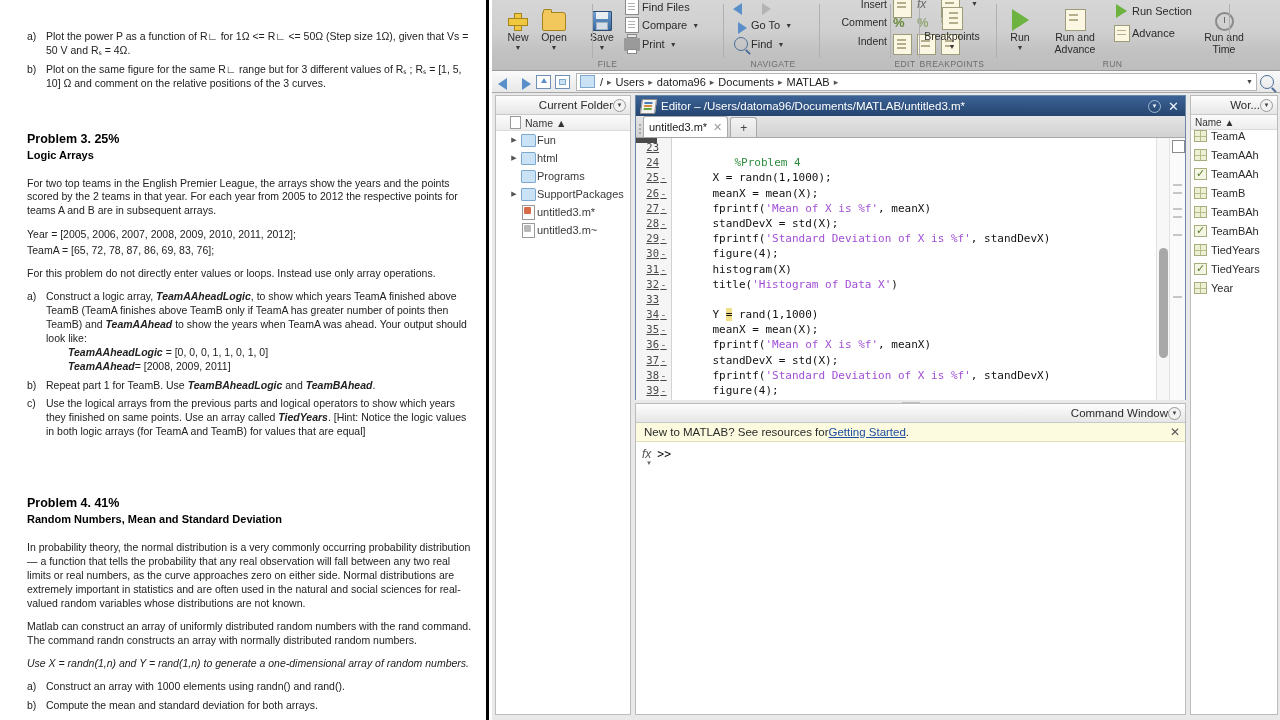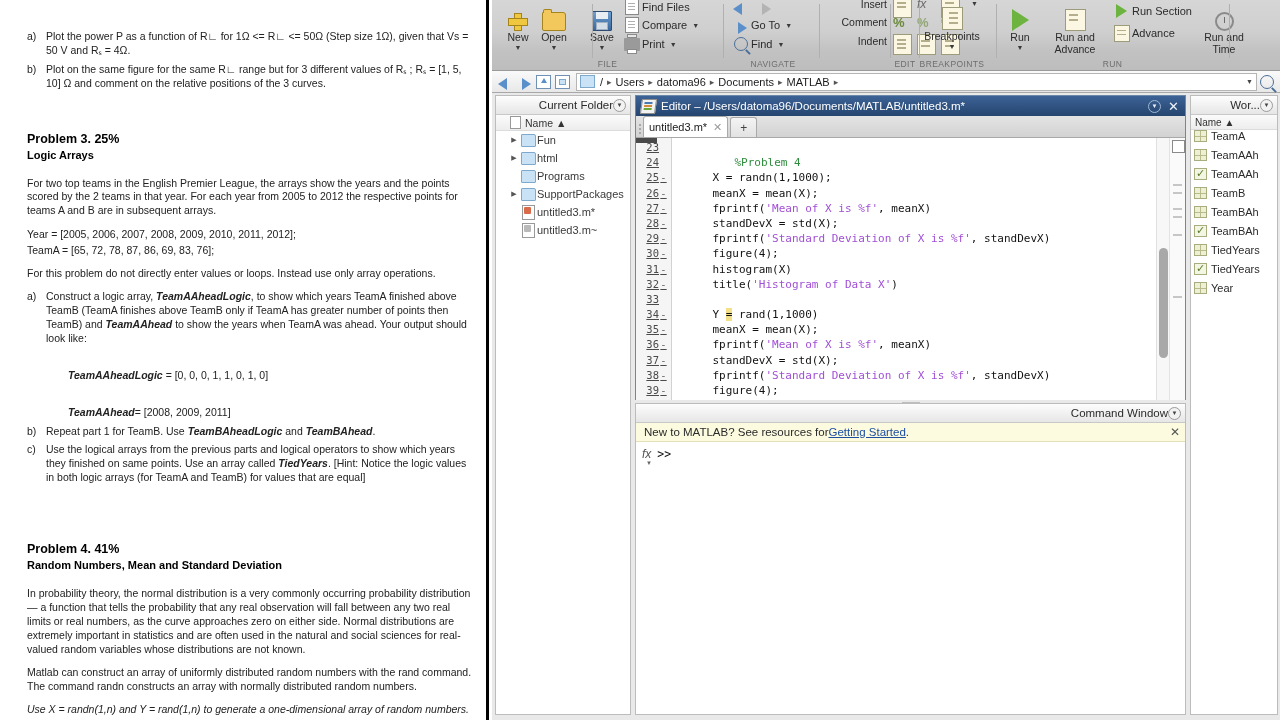--- a/index.html
+++ b/index.html
@@ -21,21 +21,21 @@
   .d-p{font-size:10.5px;line-height:1.33;color:#222;margin:0 0 9px 0;text-align:left;}
   .d-h1{font-weight:bold;font-size:12.5px;color:#000;margin:0;line-height:1.35;}
   .d-h2{font-weight:bold;font-size:11px;color:#000;margin:0 0 14px 0;line-height:1.35;}
   .d-list{margin:0 0 10px 0;padding:0;list-style:none;}
   .d-li{display:flex;font-size:10.5px;line-height:1.33;color:#222;margin-bottom:5px;}
   .d-li .lbl{width:19px;flex:0 0 19px;}
   .d-li .bd{flex:1 1 auto;}
   .d-code{font-size:10.5px;line-height:1.45;color:#222;margin:0 0 9px 0;}
   .d-ital{font-style:italic;}
   .d-bi{font-weight:bold;font-style:italic;}
-  .d-ind{margin-left:22px;margin-top:23px;}
+  .d-ind{margin-left:22px;}
   .d-sp-lg{height:30px;}
   .d-sp-md{height:16px;}
   .doc-divider{
     position:absolute;right:0;top:0;width:3px;height:720px;background:#000;
   }
 
   
   #ml{
     position:absolute;left:492px;top:0;width:788px;height:720px;
     background:#f0f0f0;

